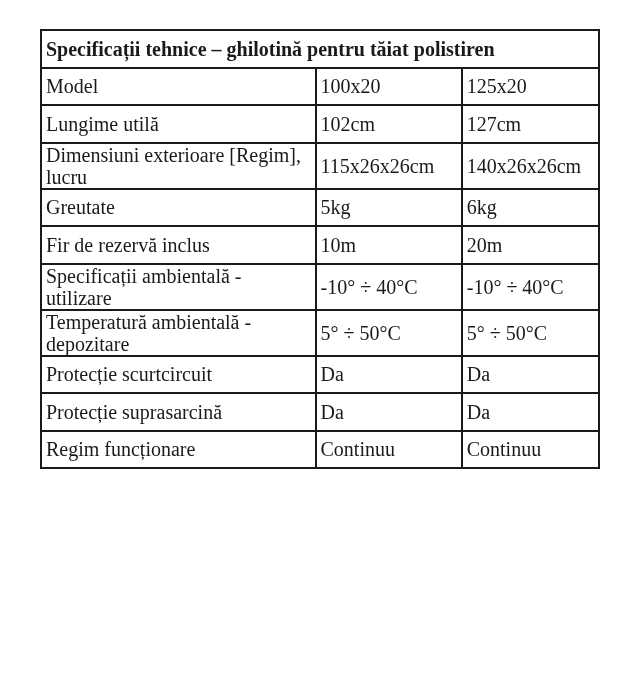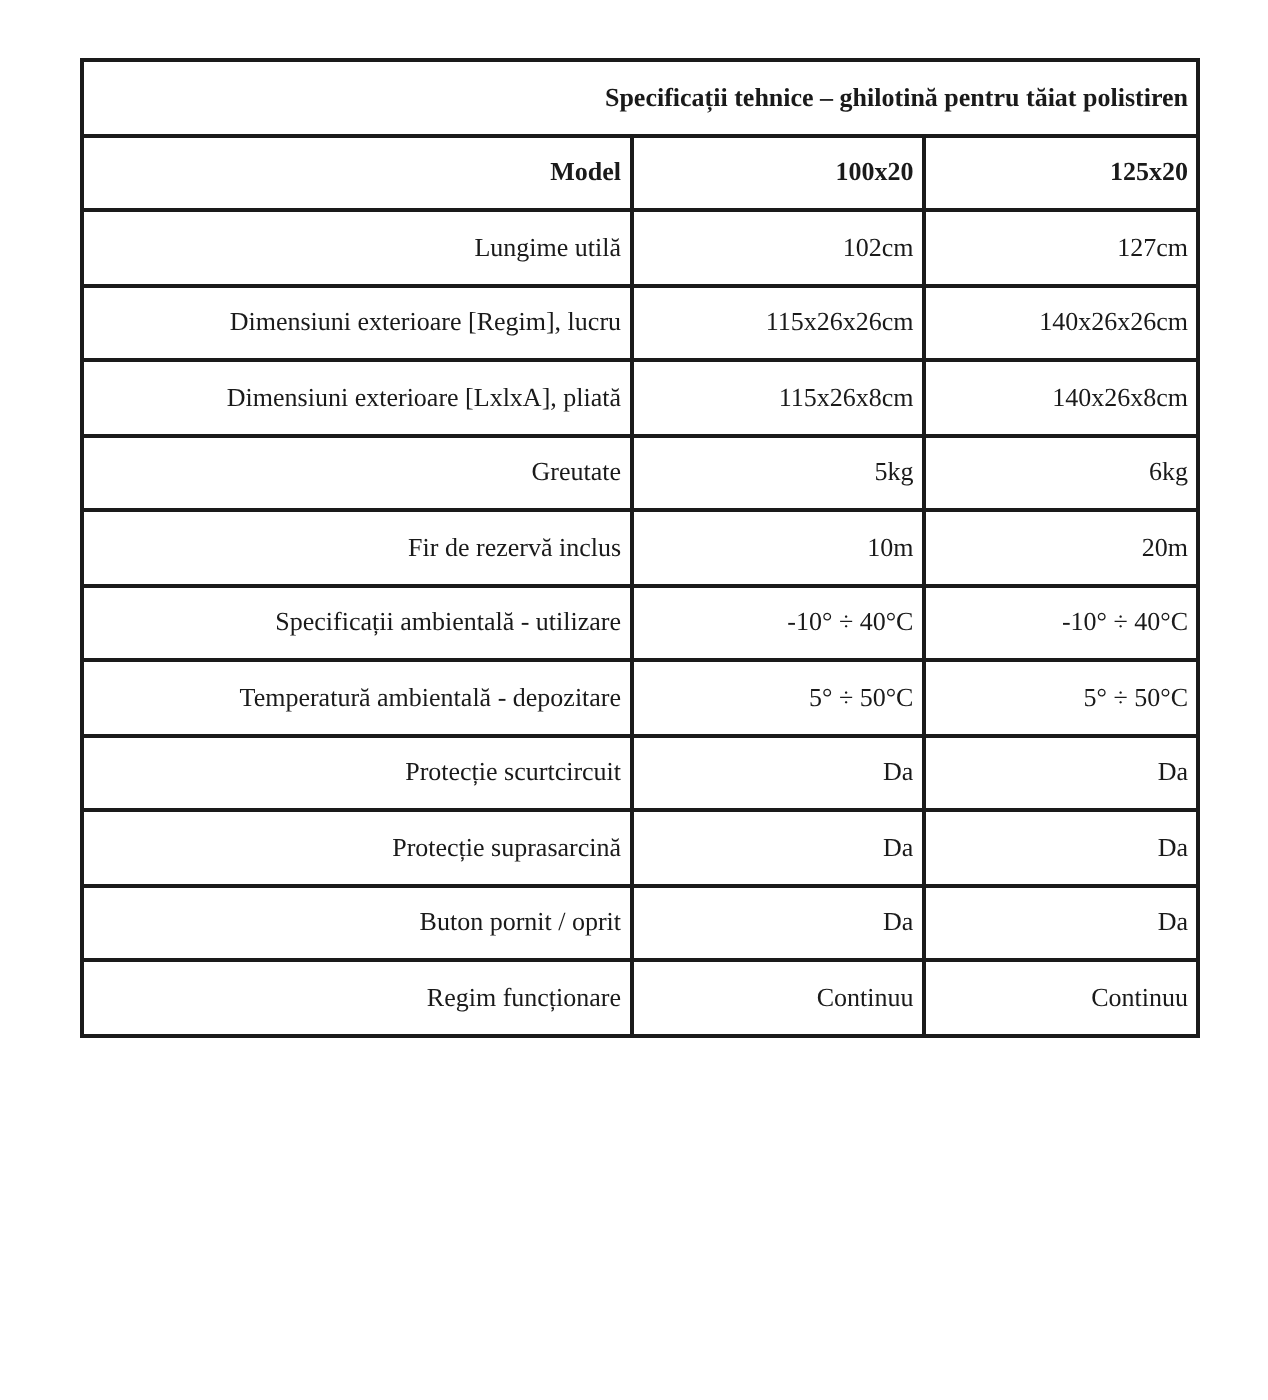--- a/index.html
+++ b/index.html
@@ -21,34 +21,34 @@
     width: 560px;
   }
   table.spec-table {
     border-collapse: collapse;
     width: 100%;
     table-layout: fixed;
   }
   table.spec-table th,
   table.spec-table td {
     border: 2px solid #1a1a1a;
-    text-align: right;
+    text-align: left;
     vertical-align: middle;
     height: 35.5px;
     padding: 0 4px;
-    font-size: 13px;
+    font-size: 20px;
     line-height: 1.1;
     overflow: hidden;
   }
   .title-cell {
     font-weight: bold;
     font-size: 16.5px;
   }
   .model-row th {
-    font-weight: bold;
+    font-weight: normal;
   }
   col.c-label { width: 49.2%; }
   col.c-v1    { width: 26.2%; }
   col.c-v2    { width: 24.6%; }
 </style>
 </head>
 <body>
 
 <div class="spec-table-wrap">
   <table class="spec-table">
@@ -73,25 +73,20 @@
           <td>Lungime utilă</td>
           <td>102cm</td>
           <td>127cm</td>
         </tr>
         <tr>
           <td>Dimensiuni exterioare [Regim], lucru</td>
           <td>115x26x26cm</td>
           <td>140x26x26cm</td>
         </tr>
         <tr>
-          <td>Dimensiuni exterioare [LxlxA], pliată</td>
-          <td>115x26x8cm</td>
-          <td>140x26x8cm</td>
-        </tr>
-        <tr>
           <td>Greutate</td>
           <td>5kg</td>
           <td>6kg</td>
         </tr>
         <tr>
           <td>Fir de rezervă inclus</td>
           <td>10m</td>
           <td>20m</td>
         </tr>
         <tr>
@@ -108,24 +103,19 @@
           <td>Protecție scurtcircuit</td>
           <td>Da</td>
           <td>Da</td>
         </tr>
         <tr>
           <td>Protecție suprasarcină</td>
           <td>Da</td>
           <td>Da</td>
         </tr>
         <tr>
-          <td>Buton pornit / oprit</td>
-          <td>Da</td>
-          <td>Da</td>
-        </tr>
-        <tr>
           <td>Regim funcționare</td>
           <td>Continuu</td>
           <td>Continuu</td>
         </tr>
       </tbody>
   </table>
 </div>
 
 </body></html>

